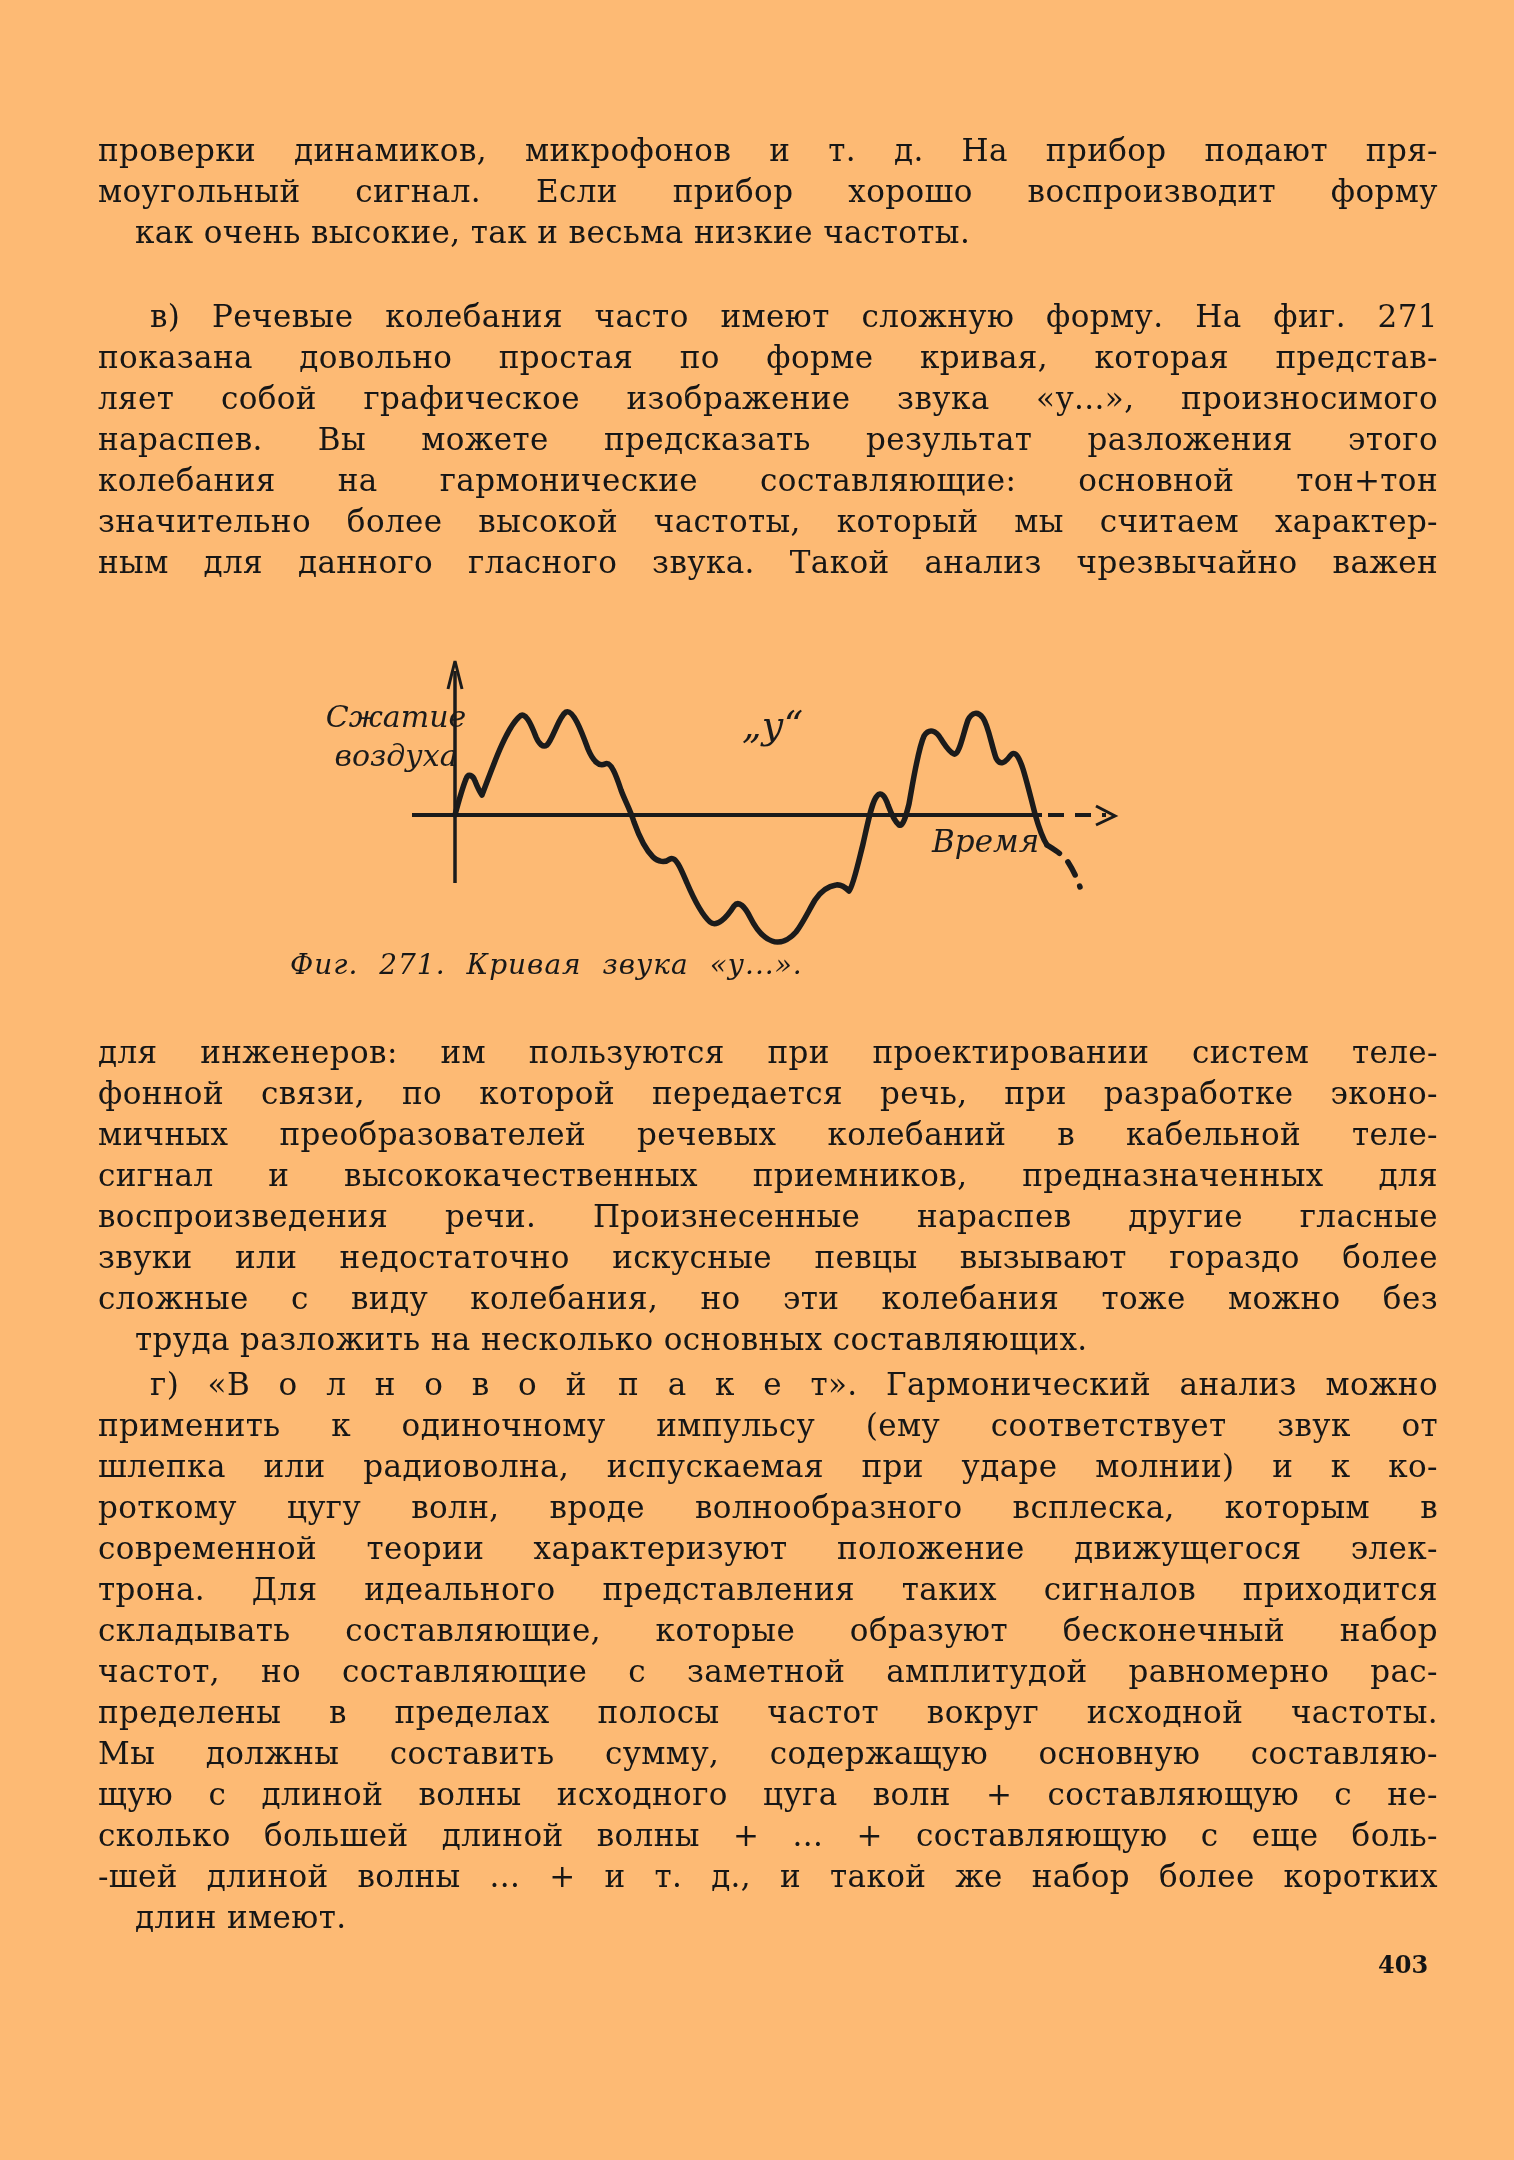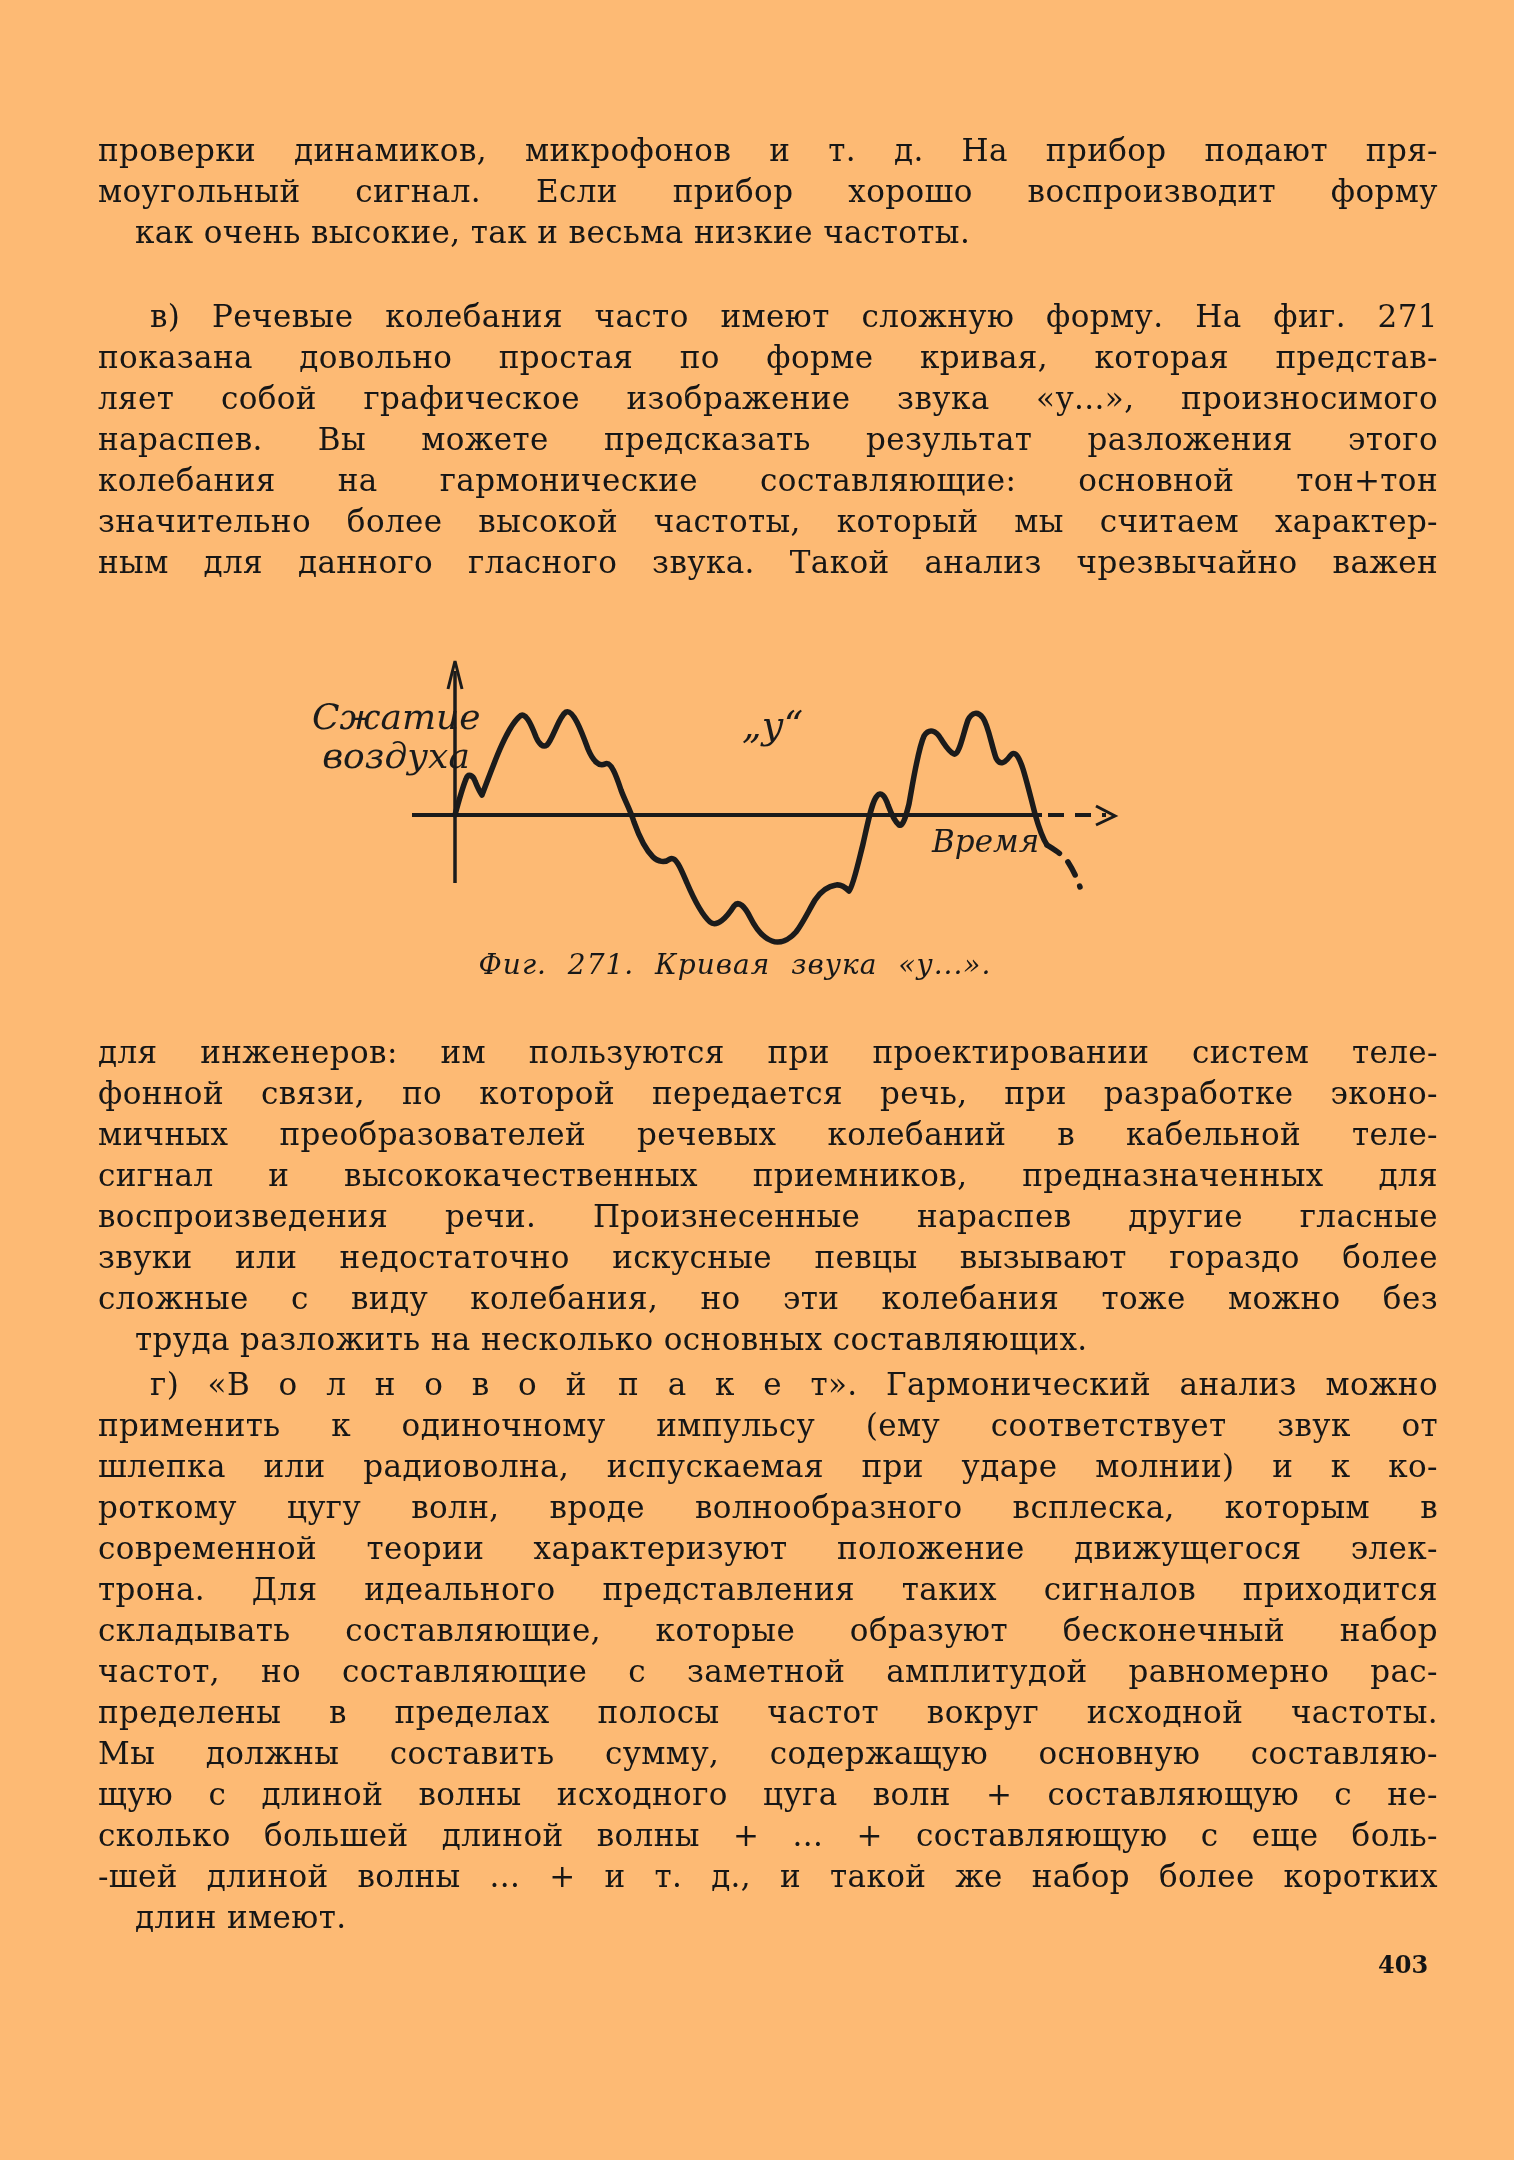--- a/index.html
+++ b/index.html
@@ -35,29 +35,28 @@
   }
   .figure svg { position:absolute; left:0; top:0; }
   .fig-label {
     position:absolute;
     font-style:italic;
     color:#1b1b1b;
     white-space:nowrap;
   }
   .y-label {
     left:22px; top:52px; width:168px;
-    font-size:36px; line-height:39px;
+    font-size:30px; line-height:39px;
     text-align:center;
   }
   .curve-label { left:452px; top:58px; font-size:38px; }
   .x-label { left:642px; top:178px; font-size:31px; }
   .fig-caption {
     position:absolute;
     left:0; top:303px; width:890px;
-    text-align:center;
     font-style:italic;
     font-size:28px;
     letter-spacing:1px;
     word-spacing:11px;
     color:#181818;
   }
   .page-number {
     position:absolute;
     left:1378px; top:1950px;
     font-size:24px;

